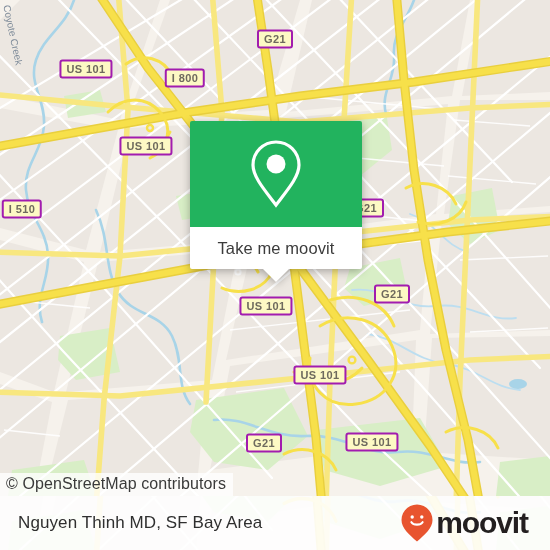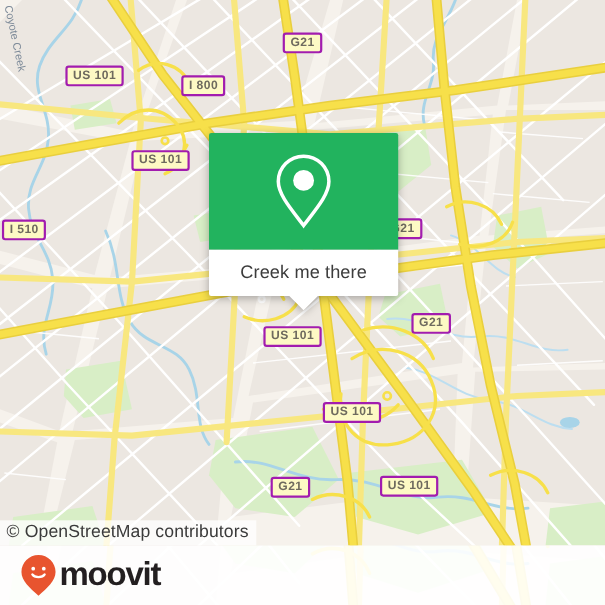--- a/index.html
+++ b/index.html
@@ -266,30 +266,31 @@
 
   <div class="callout">
     <div class="callout-head">
       <svg width="58" height="72" viewBox="0 0 58 72">
         <path d="M29 4 C16.3 4 6 14.3 6 27 C6 39 18 52.5 29 67
                  C40 52.5 52 39 52 27 C52 14.3 41.7 4 29 4 Z" fill="none" stroke="#ffffff" stroke-width="3.2"></path>
         <circle cx="29" cy="26" r="9.5" fill="#ffffff"></circle>
       </svg>
     </div>
     <div class="callout-foot">
-      <span class="label">Creek me there</span>
+      <span class="label">Take me moovit</span>
       <span class="callout-tail"></span>
     </div>
   </div>
 
   <div class="bottombar">
     <svg class="watermark" width="550" height="550" viewBox="0 0 550 496" preserveAspectRatio="none">
       <use href="#maptiles"></use>
     </svg>
     <div class="bb-inner">
+      <div class="place-title">Nguyen Thinh MD, SF Bay Area</div>
       <div class="brand">
         <svg width="34" height="40" viewBox="0 0 34 40">
           <path d="M17 1.5 C8.4 1.5 1.5 8.4 1.5 17 C1.5 25 9 31.5 17 38.5
                    C25 31.5 32.5 25 32.5 17 C32.5 8.4 25.6 1.5 17 1.5 Z" fill="#e8542f"></path>
           <circle cx="12.2" cy="14" r="1.7" fill="#ffffff"></circle>
           <circle cx="21.8" cy="14" r="1.7" fill="#ffffff"></circle>
           <path d="M11.4 19.2 C13.4 22.4 20.6 22.4 22.6 19.2" fill="none" stroke="#ffffff" stroke-width="2.1" stroke-linecap="round"></path>
         </svg>
         <span class="wordmark">moovit</span>
       </div>

